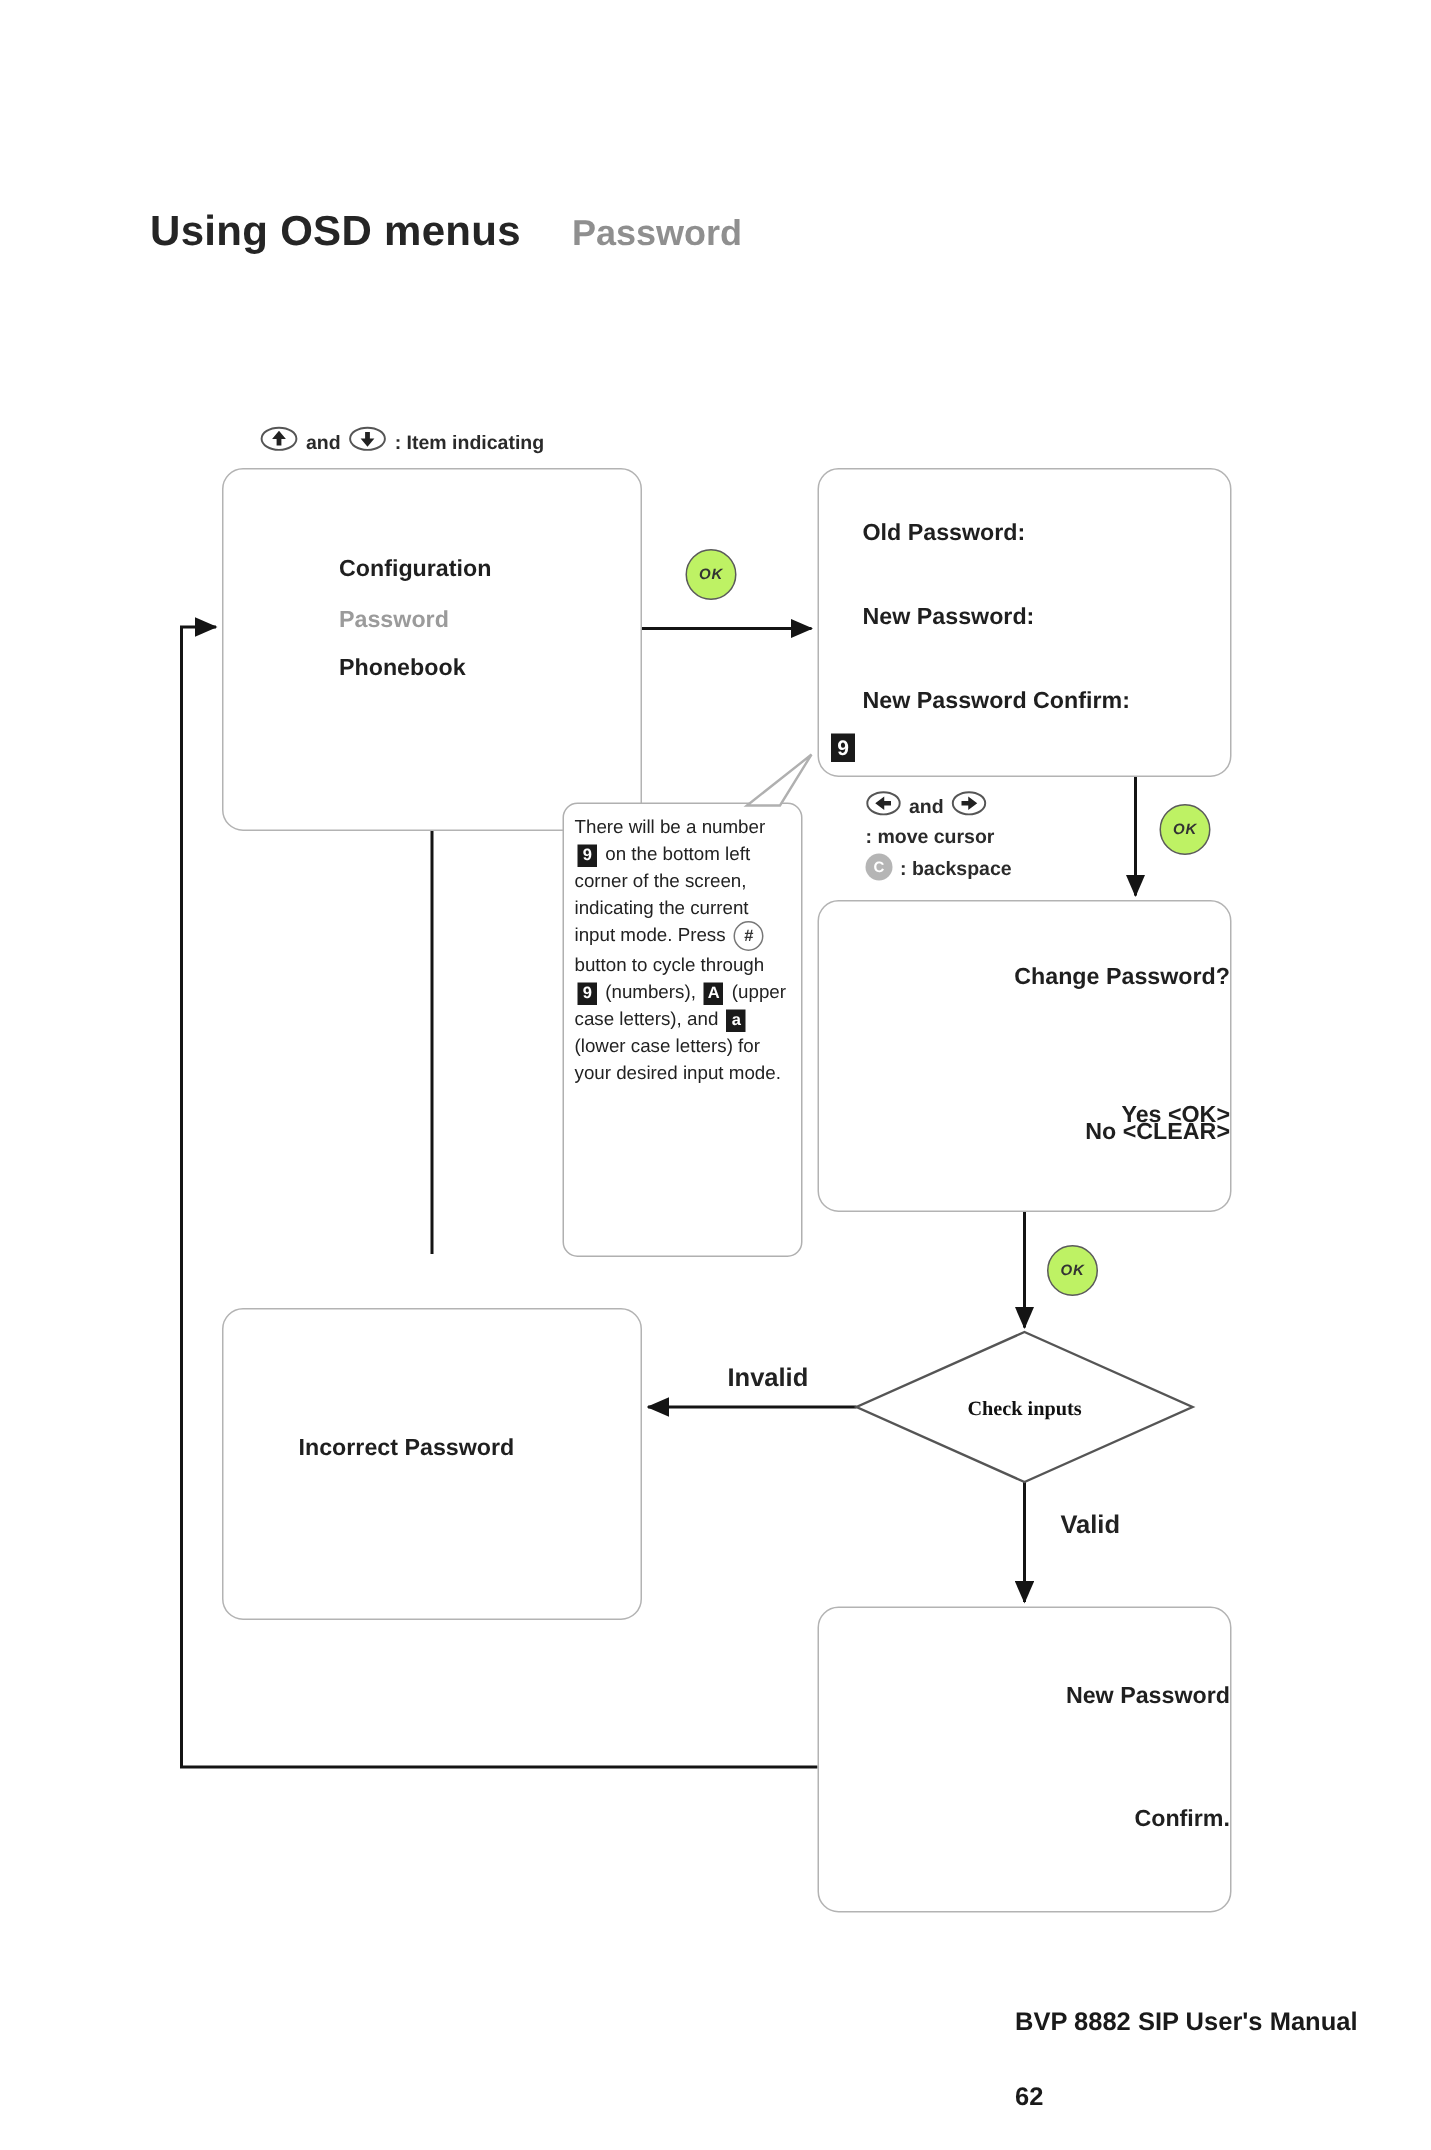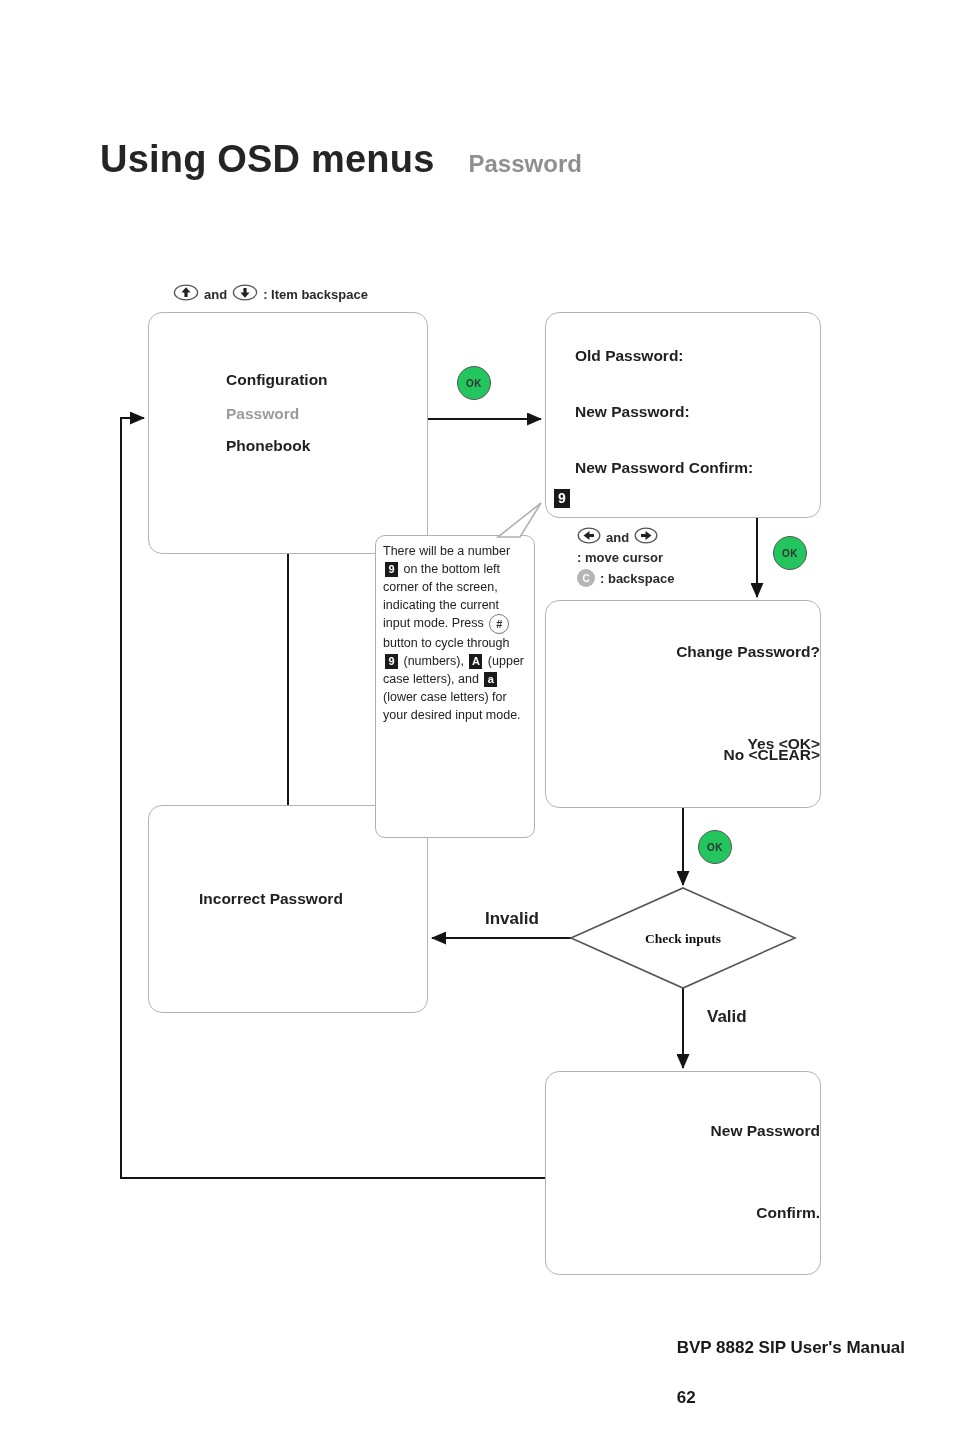--- a/index.html
+++ b/index.html
@@ -1,34 +1,34 @@
 <!DOCTYPE html>
 <html><head>
 <meta charset="utf-8">
 <style>
   html,body{margin:0;padding:0;background:#ffffff;}
   #page{position:relative;width:954px;height:1433px;background:#fff;overflow:hidden;
         font-family:"Liberation Sans",sans-serif;color:#1f1f1f;}
 
   
   #header{position:absolute;left:100px;top:138px;display:flex;align-items:baseline;}
-  #page-title{font-size:38px;font-weight:bold;color:#252525;letter-spacing:.2px;}
+  #page-title{font-size:28px;font-weight:bold;color:#252525;letter-spacing:.2px;}
   #page-subtitle{font-size:24px;font-weight:bold;color:#8f8f8f;margin-left:34px;}
 
   
   .box{position:absolute;background:#fff;border:1.6px solid #b3b3b3;border-radius:14px;
        box-sizing:border-box;z-index:2;}
   .box-line{position:absolute;font-size:15.5px;font-weight:bold;color:#1f1f1f;white-space:nowrap;}
   .gray{color:#9b9b9b;}
   .centered{left:0;width:100%;text-align:right;}
 
   
   .ok-key{position:absolute;width:32px;height:32px;border:1.6px solid #5a5a5a;border-radius:50%;
-          background:#22c55e;display:flex;align-items:center;justify-content:center;
-          font-size:10px;font-weight:bold;color:#333;z-index:5;letter-spacing:.5px;}
+          background:#bef264;display:flex;align-items:center;justify-content:center;
+          font-size:10px;font-weight:bold;color:#333;z-index:5;letter-spacing:.5px;font-style:italic;}
 
   
   .badge{display:inline-block;background:#1a1a1a;color:#fff;font-weight:bold;text-align:center;
          width:13px;height:15px;line-height:15px;font-size:11px;margin:0 2px;}
   .badge-big{position:absolute;width:16px;height:19px;line-height:19px;font-size:14px;}
 
   
   .round-key{display:inline-flex;align-items:center;justify-content:center;border-radius:50%;
              box-sizing:border-box;vertical-align:middle;}
   .c-key{width:18px;height:18px;background:#b5b5b5;color:#fff;font-size:10px;font-weight:bold;}
@@ -94,21 +94,21 @@
           <path d="M13 3.2 L17.6 8.6 L14.6 8.6 L14.6 13 L11.4 13 L11.4 8.6 L8.4 8.6 Z" fill="#222"></path>
           </svg>
       </span>
       <span>and</span>
       <span class="oval-icon">
         <svg width="26" height="17">
             <ellipse cx="13" cy="8.5" rx="11.6" ry="7.4" fill="#fff" stroke="#555" stroke-width="1.3"></ellipse>
           <path d="M13 13.8 L8.4 8.4 L11.4 8.4 L11.4 4 L14.6 4 L14.6 8.4 L17.6 8.4 Z" fill="#222"></path>
           </svg>
       </span>
-      <span>: Item backspace</span>
+      <span>: Item indicating</span>
     </div>
   </div>
 
   <div class="box" style="left:148px;top:312px;width:280px;height:242px;">
     <span class="box-line" style="left:77px;top:58px;">Configuration</span>
     <span class="box-line gray" style="left:77px;top:92px;">Password</span>
     <span class="box-line" style="left:77px;top:124px;">Phonebook</span>
   </div>
 
   <div class="ok-key" style="left:457px;top:366px;">OK</div>
@@ -159,21 +159,21 @@
     <span class="box-line centered" style="top:42px;">Change Password?</span>
     <span class="box-line centered" style="top:95px;margin-top:39px;">Yes &lt;OK&gt;</span>
     <span class="box-line centered" style="top:145px;">No &lt;CLEAR&gt;</span>
   </div>
 
   <div class="ok-key" style="left:698px;top:830px;">OK</div>
 
   <span class="edge-label" style="left:469px;top:909px;">Invalid</span>
   <span class="edge-label" style="left:691px;top:1007px;">Valid</span>
 
-  <div class="box" style="left:148px;top:805px;width:280px;height:208px;">
+  <div class="box" style="left:148px;top:872px;width:280px;height:208px;">
     <span class="box-line" style="left:50px;top:84px;">Incorrect Password</span>
   </div>
 
   <div class="box" style="left:545px;top:1071px;width:276px;height:204px;">
     <span class="box-line centered" style="top:50px;">New Password</span>
     <span class="box-line centered" style="top:132px;">Confirm.</span>
   </div>
 
   <div id="footer">
     <span>BVP 8882 SIP User's Manual</span>

